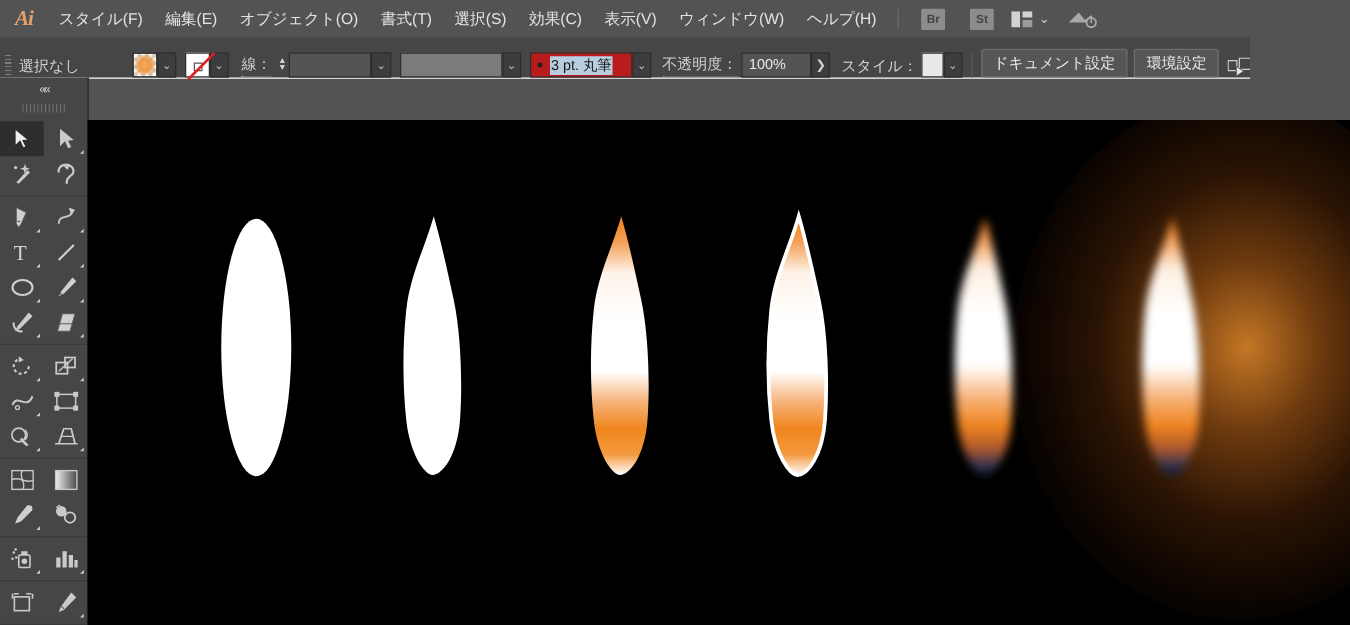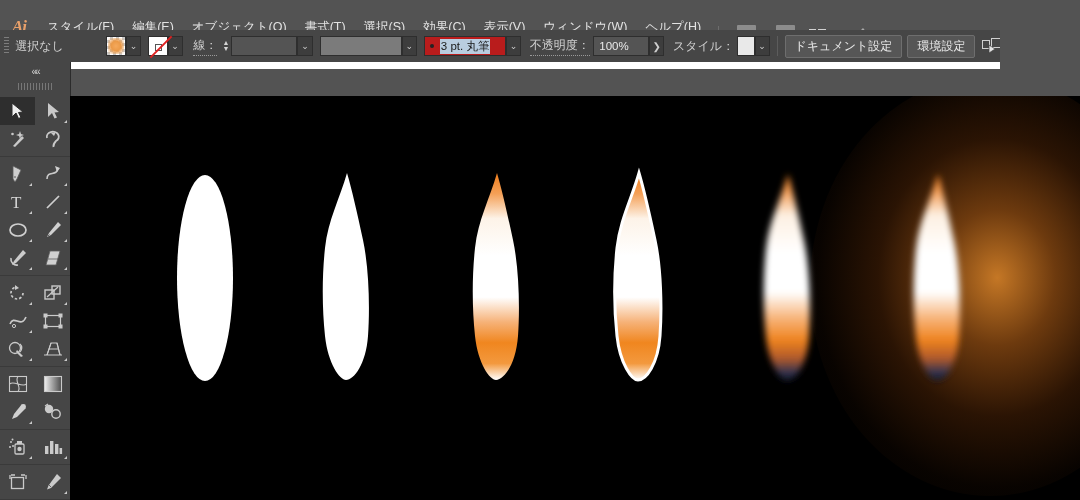--- a/index.html
+++ b/index.html
@@ -6,22 +6,22 @@
   body{
     width:1080px;height:500px;overflow:hidden;
     background:#535353;
     font-family:"Liberation Sans","DejaVu Sans",sans-serif;
     -webkit-font-smoothing:antialiased;
   }
   #app{position:relative;width:1080px;height:500px;}
 
   
   .menubar{
-    position:absolute;left:0;top:12px;width:1080px;height:30px;
-    background:#535353;display:flex;align-items:flex-end;
+    position:absolute;left:0;top:0;width:1080px;height:30px;
+    background:#535353;display:flex;align-items:center;
   }
   .ai-logo{
     width:38px;height:30px;display:flex;align-items:center;justify-content:center;
     color:#e8a06a;font-size:17px;font-weight:bold;font-style:italic;
     font-family:"Liberation Serif","DejaVu Serif",serif;letter-spacing:-1px;
   }
   .menu-item{
     color:#e3e3e3;font-size:12.5px;padding:0 9px;height:30px;
     display:flex;align-items:center;white-space:nowrap;cursor:default;
   }
@@ -32,22 +32,22 @@
     border-radius:1px;margin:0 10px;font-weight:bold;
   }
   .mb-layout{display:flex;align-items:center;gap:5px;margin-left:4px;}
   .layout-glyph{display:block;}
   .chev{color:#d0d0d0;font-size:10px;}
   .cc-icon{margin-left:14px;display:flex;align-items:center;}
 
   
   .controlbar{
     position:absolute;left:0;top:30px;width:1000px;height:32px;
-    background:#464646;border-bottom:7px solid #ffffff;
-    display:flex;align-items:center;
+    background:#464646;border-bottom:1px solid #ffffff;
+    display:flex;align-items:flex-end;
   }
   .grip{
     width:6px;height:18px;margin:0 6px 0 4px;
     background:repeating-linear-gradient(to bottom,#7d7d7d 0 1px,transparent 1px 3px);
   }
   .cb-label{color:#d2d2d2;font-size:12px;white-space:nowrap;}
   .cb-label.dotted{border-bottom:1px dotted #9a9a9a;padding-bottom:1px;}
   .sw-box{
     width:22px;height:20px;border:1px solid #2e2e2e;box-sizing:border-box;
     background-image:

